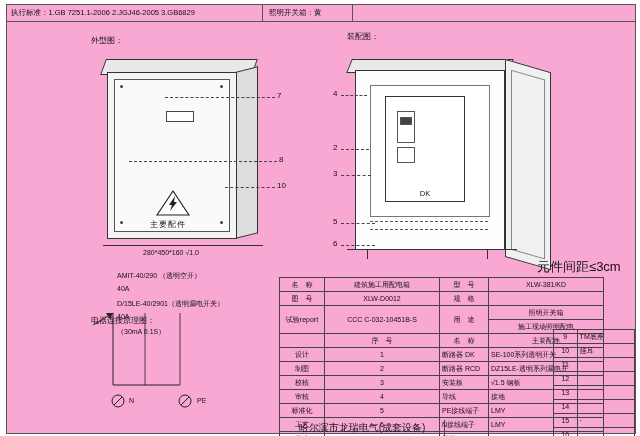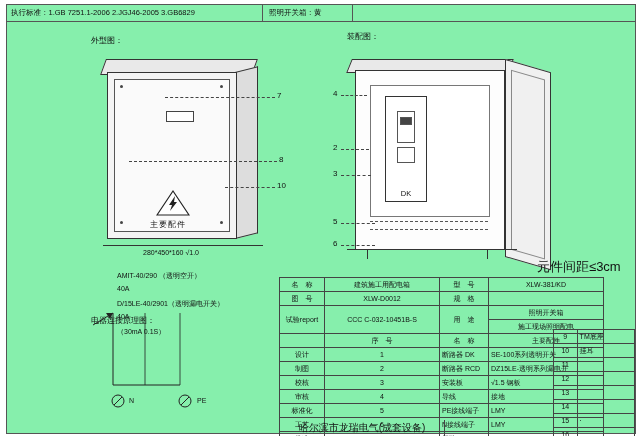--- a/index.html
+++ b/index.html
@@ -8,21 +8,21 @@
     background:#ffffff;
     font-family:"Liberation Sans", sans-serif;
     font-size:7px;
     color:#111;
     position:relative;
     overflow:hidden;
   }
   .sheet{
     position:absolute;left:6px;top:4px;width:628px;height:428px;
     border:1px solid #555;
-    background:#86efac;
+    background:#f9a8d4;
   }
   
   .topbar{
     position:absolute;left:0;top:0;width:628px;height:17px;
     border-bottom:1px solid #555;
     box-sizing:border-box;
   }
   .topbar .cell{
     position:absolute;top:0;height:16px;line-height:16px;
     font-size:7.5px;white-space:nowrap;
@@ -73,21 +73,21 @@
   .op-body{
     position:absolute;left:18px;top:17px;width:148px;height:178px;
     background:#fdfdfd;border:1.5px solid #333;
   }
   .op-inner{
     position:absolute;left:14px;top:14px;width:118px;height:130px;
     border:1px solid #777;background:#fff;
   }
   .mod{
     position:absolute;border:1px solid #333;background:#fff;
-    font-size:7px;text-align:center;
+    font-size:7px;text-align:center;padding-left:38px;
   }
   .mod-label{position:absolute;bottom:3px;left:0;right:0;text-align:center;font-size:7.5px;}
   .mini{position:absolute;border:1px solid #555;background:#fff;}
   .op-door{
     position:absolute;left:168px;top:6px;width:44px;height:196px;
     background:#f0f0f0;border:1.5px solid #333;
     transform:skewY(16deg);transform-origin:left top;
   }
   .op-door-inner{position:absolute;left:5px;top:8px;right:5px;bottom:8px;border:1px solid #888;}
   .op-base{position:absolute;left:10px;top:196px;width:170px;border-top:1px solid #333;}

